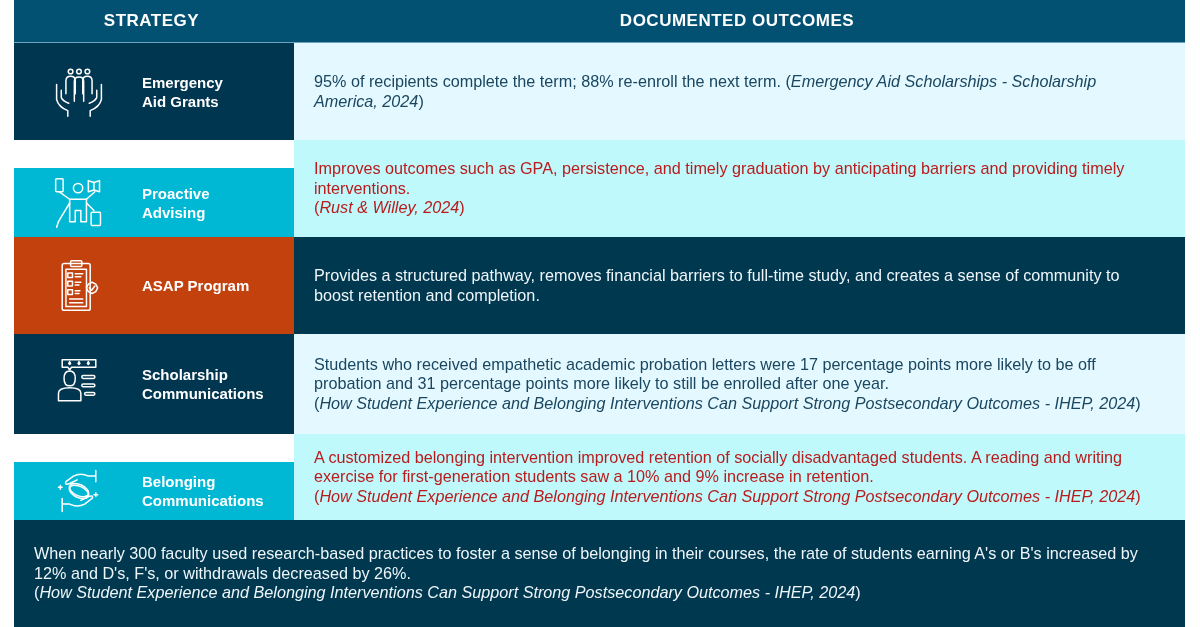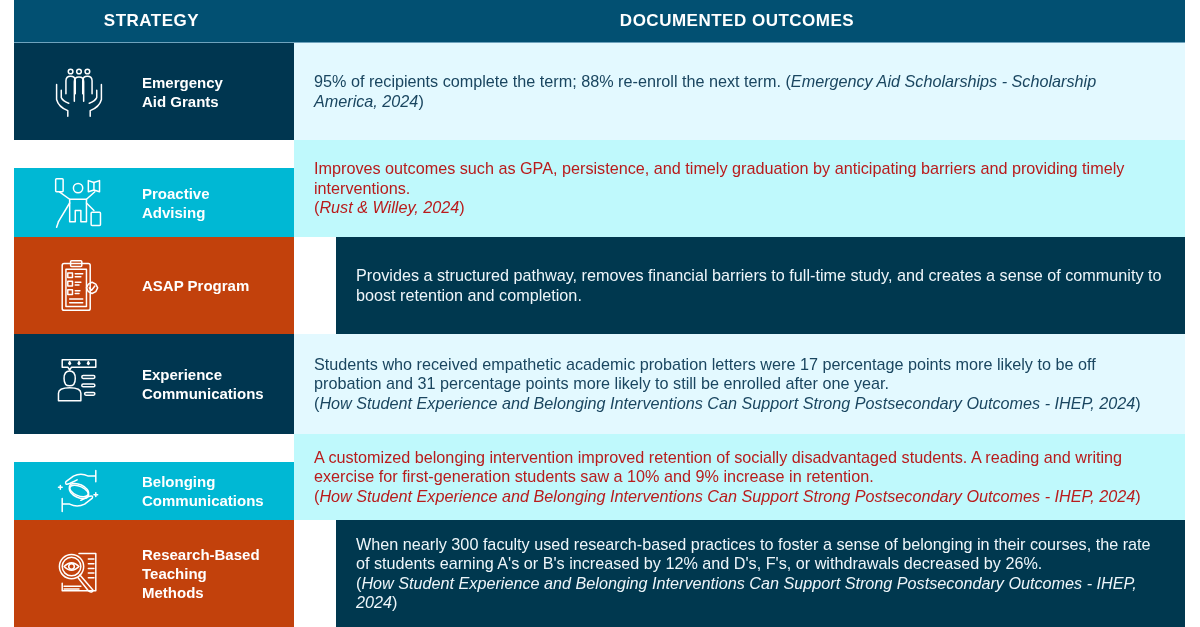--- a/index.html
+++ b/index.html
@@ -15,21 +15,21 @@
   .icon svg { width: 56px; height: 56px; }
   .label { color: #ffffff; font-weight: bold; font-size: 15px; line-height: 19px; margin-left: 34px; }
   .outcome { flex: 1; display: flex; align-items: center; box-sizing: border-box; padding: 0 22px 0 20px; font-size: 16.2px; line-height: 19.5px; }
   .outcome .txt { display: block; }
   .outcome i { font-style: italic; }
   .dark-navy { background: #003650; }
   .mid-navy { background: #c2410c; }
   .cyan { background: #00b8d4; margin-top: 28px; }
   .light-blue { background: #e3f9ff; color: #1a4660; }
   .light-cyan { background: #bff9fc; color: #b91c1c; }
-  .dark-out { background: #00384f; color: #eef6fa; margin-left: 42px; }
+  .dark-out { background: #00384f; color: #eef6fa; }
 </style>
 </head>
 <body>
 
 <div class="table">
   <div class="header">
     <div class="h h1">STRATEGY</div>
     <div class="h h2">DOCUMENTED OUTCOMES</div>
   </div>
 
@@ -119,21 +119,21 @@
           <path d="M12 4 L48 4 L48 12 L22 12 L20 15 L18 12 L12 12 Z"></path>
           <path d="M19 8 l1 -2 l1 2 l-1 1 z M29 8 l1 -2 l1 2 l-1 1 z M39 8 l1 -2 l1 2 l-1 1 z"></path>
           <path d="M14 24 Q14 16 20 16 Q26 16 26 24 Q26 32 20 32 Q14 32 14 24 Z"></path>
           <path d="M8 48 L8 40 Q8 34 20 34 Q32 34 32 40 L32 48 Z"></path>
           <rect x="33" y="21" width="14" height="3" rx="1.5"></rect>
           <rect x="33" y="30" width="14" height="3" rx="1.5"></rect>
           <rect x="36" y="39" width="11" height="3" rx="1.5"></rect>
         </svg>
       </div>
       <div class="label">
-        <div>Experience</div>
+        <div>Scholarship</div>
         <div>Communications</div>
       </div>
     </div>
     <div class="outcome light-blue">
       <span class="txt"><span>Students who received empathetic academic probation letters were 17 percentage points more likely to be off probation and 31 percentage points more likely to still be enrolled after one year.</span><br><span>(</span><i>How Student Experience and Belonging Interventions Can Support Strong Postsecondary Outcomes - IHEP, 2024</i><span>)</span></span>
     </div>
   </div>
 
   <div class="row" style="height:86px;">
     <div class="strat cyan">
@@ -151,36 +151,17 @@
         <div>Belonging</div>
         <div>Communications</div>
       </div>
     </div>
     <div class="outcome light-cyan">
       <span class="txt"><span>A customized belonging intervention improved retention of socially disadvantaged students. A reading and writing exercise for first-generation students saw a 10% and 9% increase in retention.</span><br><span>(</span><i>How Student Experience and Belonging Interventions Can Support Strong Postsecondary Outcomes - IHEP, 2024</i><span>)</span></span>
     </div>
   </div>
 
   <div class="row" style="height:107px;">
-    <div class="strat mid-navy">
-      <div class="icon">
-        <svg viewBox="0 0 60 60" fill="none" stroke="#fff" stroke-width="1.6" stroke-linecap="round" stroke-linejoin="round">
-          <path d="M30 8 L48 8 L48 48 L12 48 L12 40"></path>
-          <path d="M40 14 L46 14 M40 19 L46 19 M40 24 L46 24 M40 29 L46 29 M40 34 L46 34"></path>
-          <path d="M14 43 L32 43 M14 46 L30 46"></path>
-          <circle cx="22" cy="22" r="13"></circle>
-          <circle cx="22" cy="22" r="10"></circle>
-          <path d="M14 22 Q22 14 30 22 Q22 30 14 22 Z"></path>
-          <circle cx="22" cy="22" r="3"></circle>
-          <path d="M31 31 L44 46 Q46 48 44 49 Q42 50 40 48 L29 34"></path>
-        </svg>
-      </div>
-      <div class="label">
-        <div>Research-Based</div>
-        <div>Teaching</div>
-        <div>Methods</div>
-      </div>
-    </div>
     <div class="outcome dark-out">
       <span class="txt"><span>When nearly 300 faculty used research-based practices to foster a sense of belonging in their courses, the rate of students earning A's or B's increased by 12% and D's, F's, or withdrawals decreased by 26%.</span><br><span>(</span><i>How Student Experience and Belonging Interventions Can Support Strong Postsecondary Outcomes - IHEP, 2024</i><span>)</span></span>
     </div>
   </div>
 </div>
 
 </body></html>

